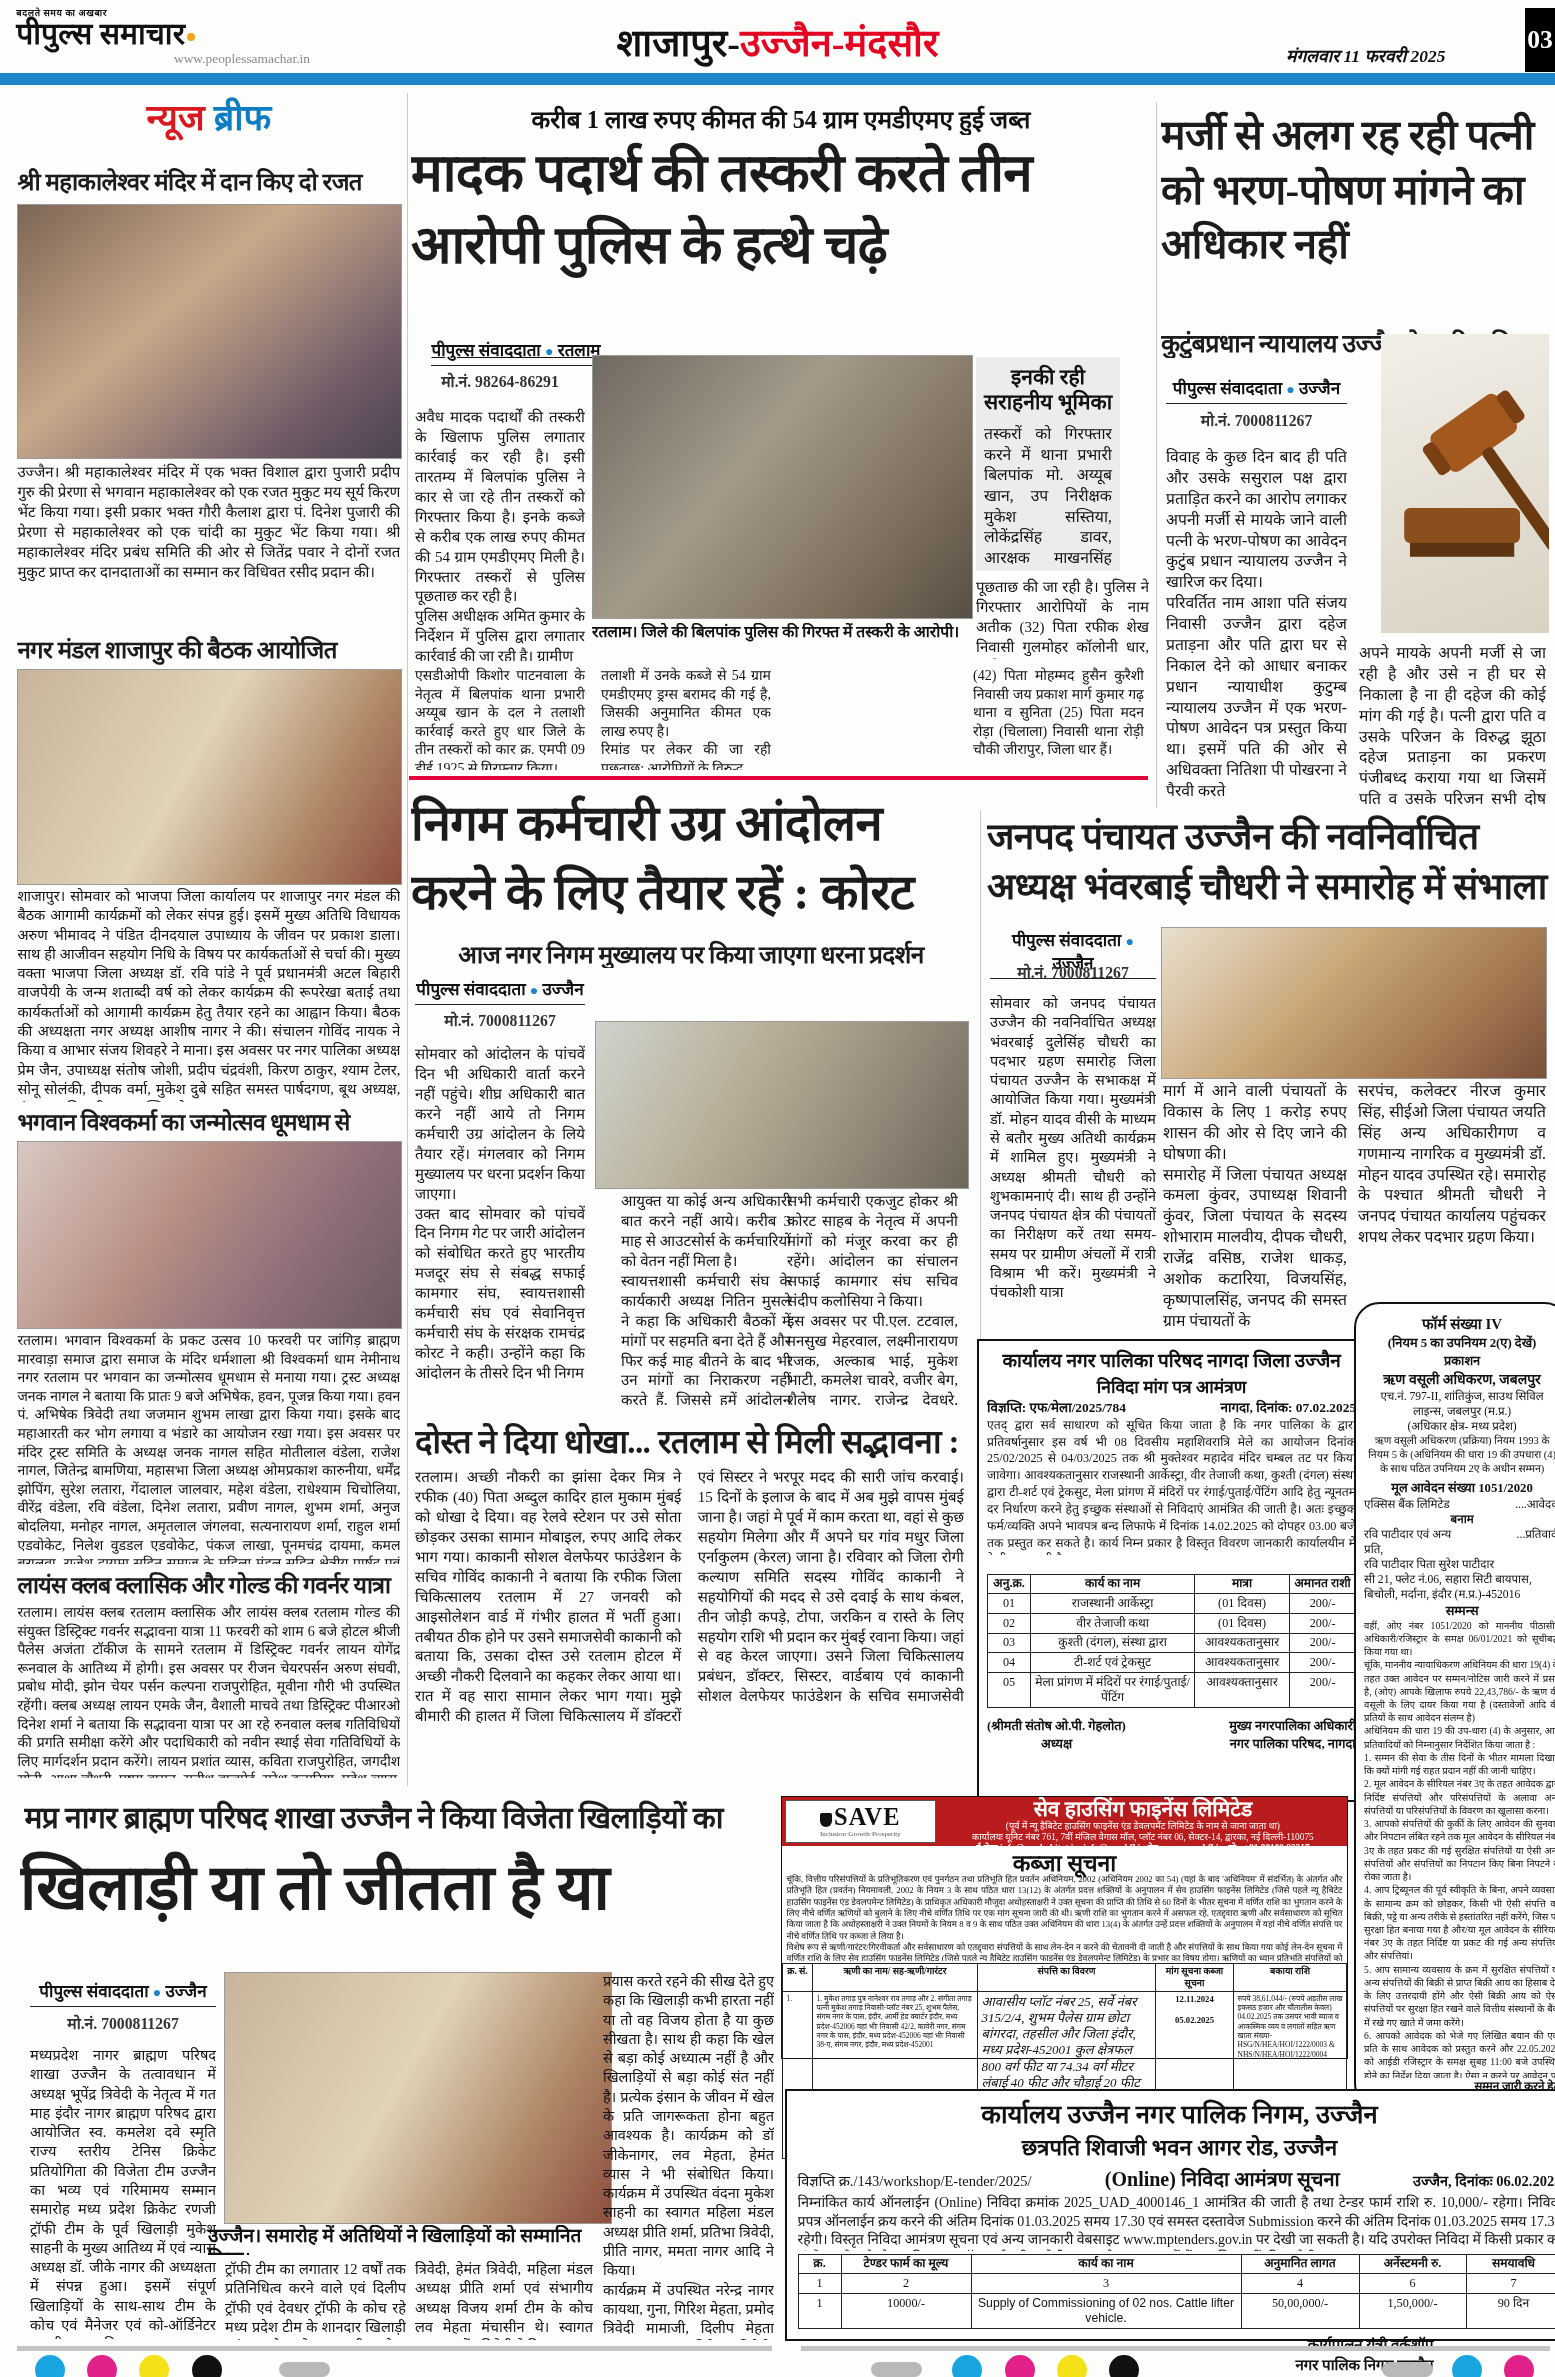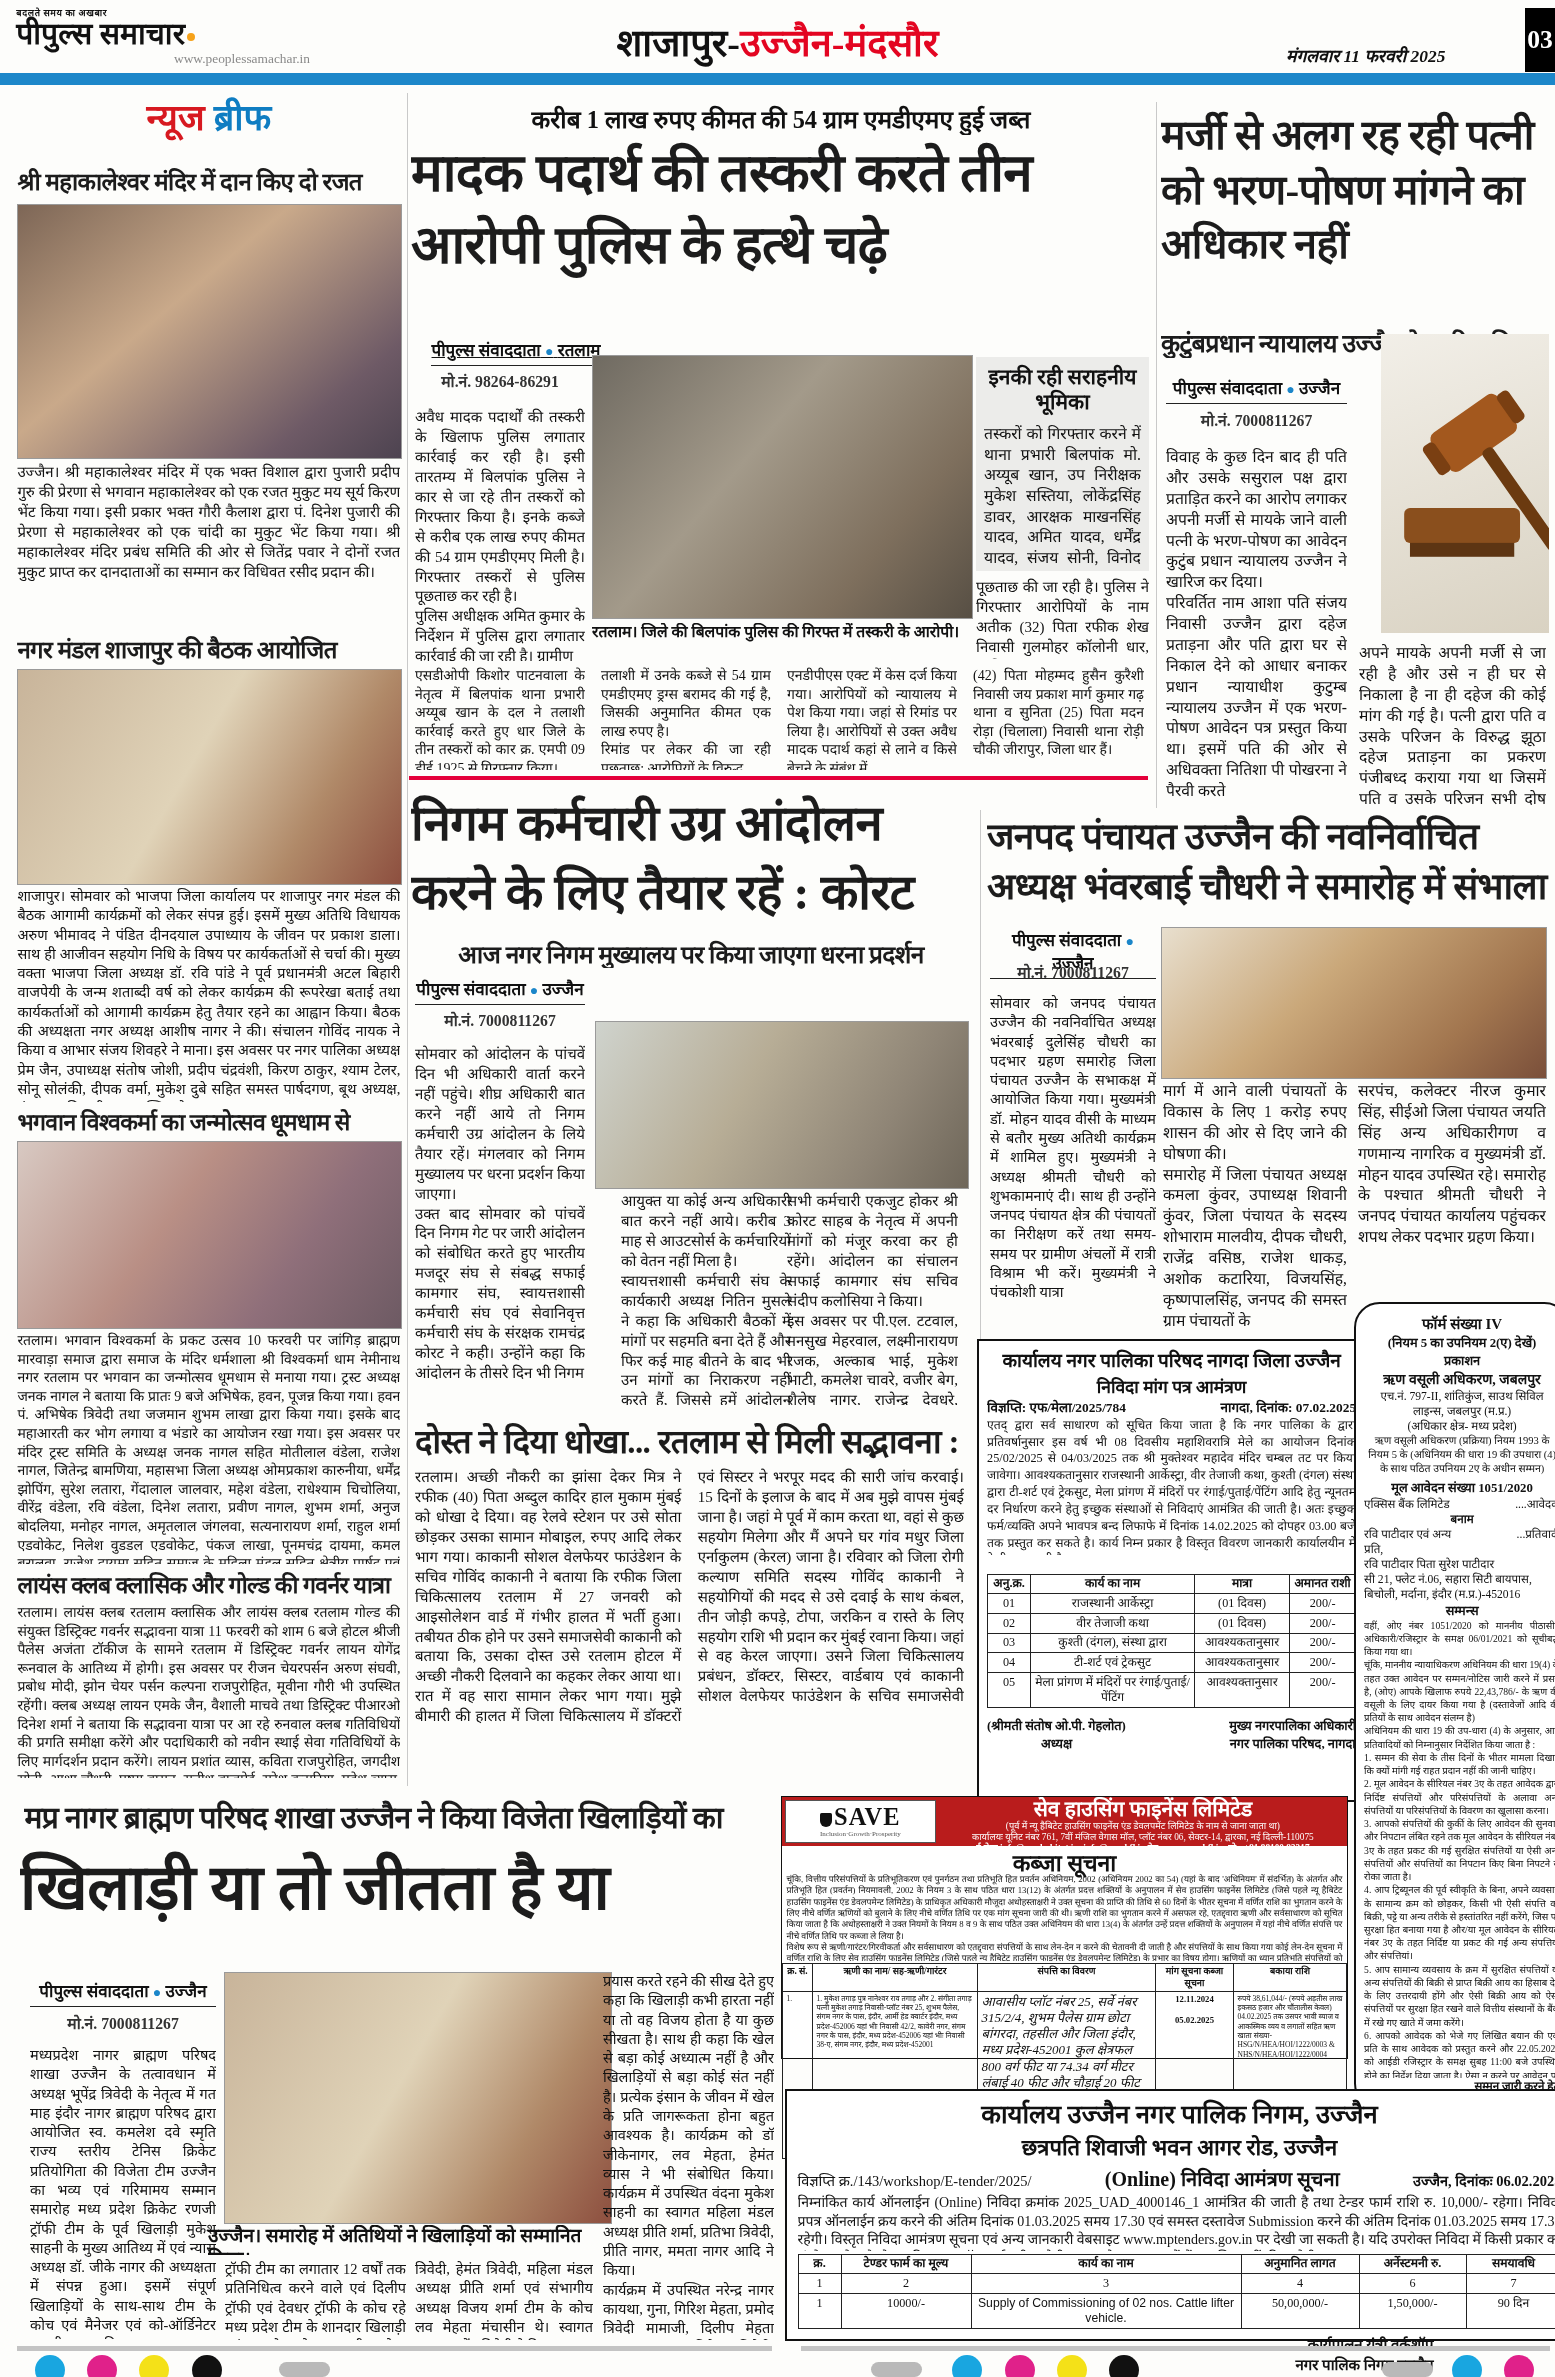--- a/index.html
+++ b/index.html
@@ -88,30 +88,29 @@
     <span>पीपुल्स संवाददाता</span> <span class="dot">●</span> <span>रतलाम</span>
   </div>
   <div class="abs phone ctr" style="left:415px;top:370px;width:170px;">मो.नं. 98264-86291</div>
 
   <div class="abs body-text" style="left:415px;top:408px;width:170px;height:253px;">अवैध मादक पदार्थों की तस्करी के खिलाफ पुलिस लगातार कार्रवाई कर रही है। इसी तारतम्य में बिलपांक पुलिस ने कार से जा रहे तीन तस्करों को गिरफ्तार किया है। इनके कब्जे से करीब एक लाख रुपए कीमत की 54 ग्राम एमडीएमए मिली है। गिरफ्तार तस्करों से पुलिस पूछताछ कर रही है।
 पुलिस अधीक्षक अमित कुमार के निर्देशन में पुलिस द्वारा लगातार कार्रवाई की जा रही है। ग्रामीण</div>
 
   <div class="abs photo p4" style="left:592px;top:355px;width:379px;height:262px;"></div>
   <div class="abs caption" style="left:592px;top:623px;width:379px;height:35px;">रतलाम। जिले की बिलपांक पुलिस की गिरफ्त में तस्करी के आरोपी।</div>
 
-  <div class="abs" style="left:976px;top:357px;width:173px;height:214px;background:#ececea;padding:0;">
+  <div class="abs" style="left:976px;top:357px;width:144px;height:214px;background:#ececea;padding:0;">
     <div class="ctr bold clip" style="font-size:21px;line-height:1.2;padding:8.1px 5.8px 3.5px 5.8px;height:53px;">इनकी रही सराहनीय भूमिका</div>
     <div class="small-text" style="font-size:15.7px;line-height:1.32;padding:2.3px 8.1px;height:142px;">तस्करों को गिरफ्तार करने में थाना प्रभारी बिलपांक मो. अय्यूब खान, उप निरीक्षक मुकेश सस्तिया, लोकेंद्रसिंह डावर, आरक्षक माखनसिंह यादव, अमित यादव, धर्मेंद्र यादव, संजय सोनी, विनोद सिंगार, कमल मारू की महत्वपूर्ण भूमिका रही।</div>
   </div>
   <div class="abs body-text" style="left:976px;top:578px;width:173px;height:81px;">पूछताछ की जा रही है। पुलिस ने गिरफ्तार आरोपियों के नाम अतीक (32) पिता रफीक शेख निवासी गुलमोहर कॉलोनी धार, शकील</div>
 
   <div class="abs body-text" style="left:415px;top:667px;width:170px;height:103px;font-size:14px;">एसडीओपी किशोर पाटनवाला के नेतृत्व में बिलपांक थाना प्रभारी अय्यूब खान के दल ने तलाशी कार्रवाई करते हुए धार जिले के तीन तस्करों को कार क्र. एमपी 09 डीई 1925 से गिरफ्तार किया।</div>
   <div class="abs body-text" style="left:601px;top:667px;width:170px;height:103px;font-size:14px;">तलाशी में उनके कब्जे से 54 ग्राम एमडीएमए ड्रग्स बरामद की गई है, जिसकी अनुमानित कीमत एक लाख रुपए है।
 रिमांड पर लेकर की जा रही पूछताछ: आरोपियों के विरुद्ध</div>
-  <div class="abs body-text" style="left:787px;top:667px;width:170px;height:103px;font-size:14px;">एनडीपीएस एक्ट में केस दर्ज किया गया। आरोपियों को न्यायालय मे पेश किया गया। जहां से रिमांड पर लिया है। आरोपियों से उक्त अवैध मादक पदार्थ कहां से लाने व किसे बेचने के संबंध में</div>
   <div class="abs body-text" style="left:973px;top:667px;width:171px;height:103px;font-size:14px;">(42) पिता मोहम्मद हुसैन कुरैशी निवासी जय प्रकाश मार्ग कुमार गढ़ थाना व सुनिता (25) पिता मदन रोड़ा (चिलाला) निवासी थाना रोड़ी चौकी जीरापुर, जिला धार हैं।</div>
 
   <div class="abs" style="left:409px;top:776px;width:739px;height:3.5px;background:#e4003a;"></div>
 
   <div class="abs headline clip" style="left:1161px;top:108px;width:390px;height:168px;font-size:41px;line-height:1.33;">मर्जी से अलग रह रही पत्नी को भरण-पोषण मांगने का अधिकार नहीं</div>
   <div class="abs headline clip" style="left:1161px;top:325px;width:390px;height:33px;font-size:25px;">कुटुंबप्रधान न्यायालय उज्जैन ने खारिज किया आवेदन</div>
 
   <div class="abs byline ctr" style="left:1166px;top:376px;width:181px;">
     <span>पीपुल्स संवाददाता</span> <span class="dot">●</span> <span>उज्जैन</span>
   </div>

